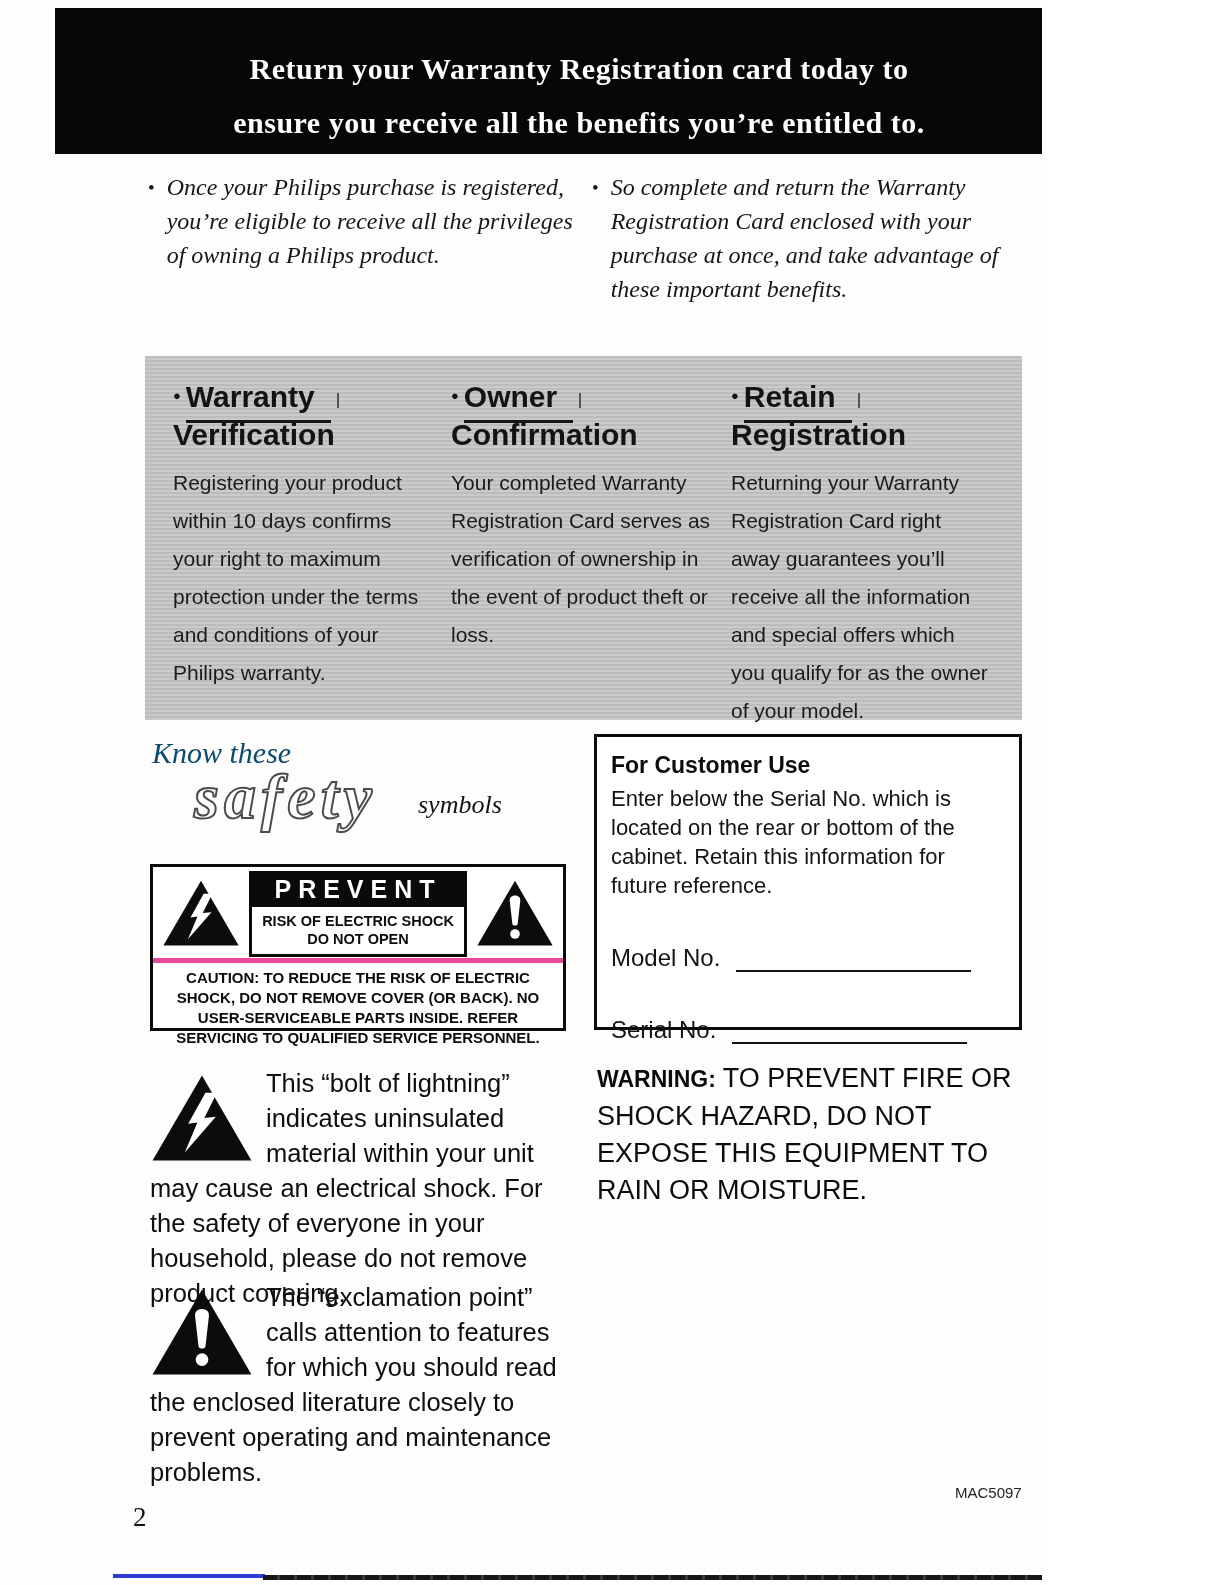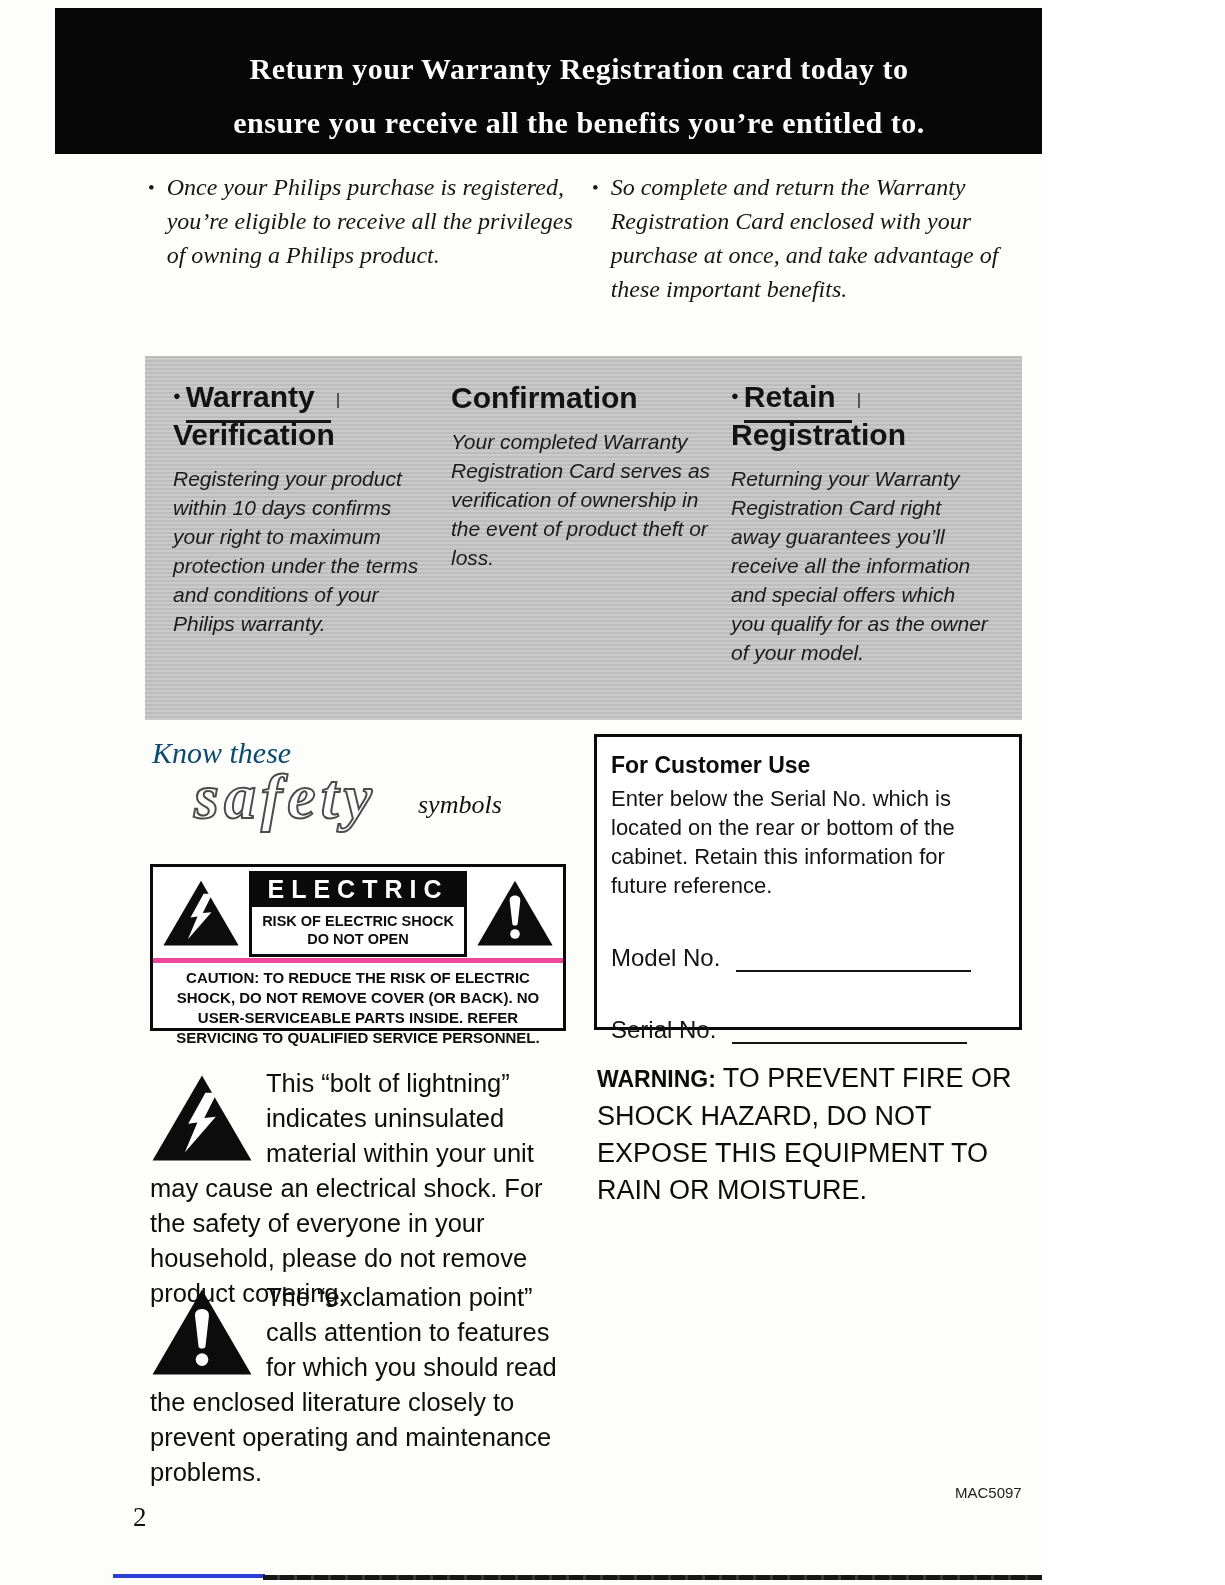--- a/index.html
+++ b/index.html
@@ -40,21 +40,21 @@
   }
   .benefit-col { position:absolute; top:22px; }
   .col0 { left:28px;  width:260px; }
   .col1 { left:306px; width:264px; }
   .col2 { left:586px; width:258px; }
   .benefit-title { font-weight:bold; font-size:30px; color:#131313; line-height:36px; white-space:nowrap; }
   .benefit-title .dot { font-size:13px; vertical-align:7px; margin-right:5px; }
   .underline { border-bottom:3px solid #161616; padding-right:16px; padding-bottom:7px; }
   .tick-mark { display:inline-block; width:2px; height:15px; background:#555; margin-left:6px; vertical-align:-1px; }
   .benefit-title2 { font-weight:bold; font-size:30px; color:#131313; line-height:40px; }
-  .benefit-body { margin-top:9px; font-size:21px; line-height:29px; color:#1b1b1b;font-style:italic; }
+  .benefit-body { margin-top:9px; font-size:21px; line-height:38px; color:#1b1b1b; }
 
   
   .know-these {
     position:absolute; left:152px; top:736px;
     font-family:"Liberation Serif", serif; font-style:italic; font-size:30px; color:#0c4a6e;
   }
   .safety-word {
     position:absolute; left:194px; top:760px;
     font-family:"Liberation Serif", serif; font-style:italic; font-weight:bold;
     font-size:64px; letter-spacing:5px;
@@ -135,20 +135,21 @@
 
   <div class="benefits">
 
     <div class="benefit-col col0">
       <div class="benefit-title"><span class="dot">●</span><span class="underline">Warranty</span><span class="tick-mark"></span></div>
       <div class="benefit-title2">Verification</div>
       <div class="benefit-body">Registering your product within 10 days confirms your right to maximum protection under the terms and conditions of your Philips warranty.</div>
     </div>
 
     <div class="benefit-col col1">
+      <div class="benefit-title"><span class="dot">●</span><span class="underline">Owner</span><span class="tick-mark"></span></div>
       <div class="benefit-title2">Confirmation</div>
       <div class="benefit-body">Your completed Warranty Registration Card serves as verification of ownership in the event of product theft or loss.</div>
     </div>
 
     <div class="benefit-col col2">
       <div class="benefit-title"><span class="dot">●</span><span class="underline">Retain</span><span class="tick-mark"></span></div>
       <div class="benefit-title2">Registration</div>
       <div class="benefit-body">Returning your Warranty Registration Card right away guarantees you’ll receive all the information and special offers which you qualify for as the owner of your model.</div>
     </div>
 
@@ -173,21 +174,21 @@
 
   <div class="caution-box">
     <div class="caution-top">
       <div class="tri-cell">
         <svg viewBox="0 0 90 80" width="80" height="70">
           <polygon points="45,3 88,77 2,77" fill="#0c0c0c"></polygon>
           <polygon points="48,18 33,45 41,44 30,70 57,39 47,40 58,18" fill="#ffffff"></polygon>
         </svg>
       </div>
       <div class="caution-mid">
-        <div class="caution-head">ELECTRIC</div>
+        <div class="caution-head">PREVENT</div>
         <div class="risk-text">
           <div>RISK OF ELECTRIC SHOCK</div>
           <div>DO NOT OPEN</div>
         </div>
       </div>
       <div class="tri-cell">
         <svg viewBox="0 0 90 80" width="80" height="70">
           <polygon points="45,3 88,77 2,77" fill="#0c0c0c"></polygon>
           <path d="M45 20 c4 0 6.5 2.5 6 6.5 l-3 26 c-0.3 2.5 -5.7 2.5 -6 0 l-3 -26 c-0.5 -4 2 -6.5 6 -6.5 z" fill="#ffffff"></path>
           <circle cx="45" cy="64" r="5.5" fill="#ffffff"></circle>

